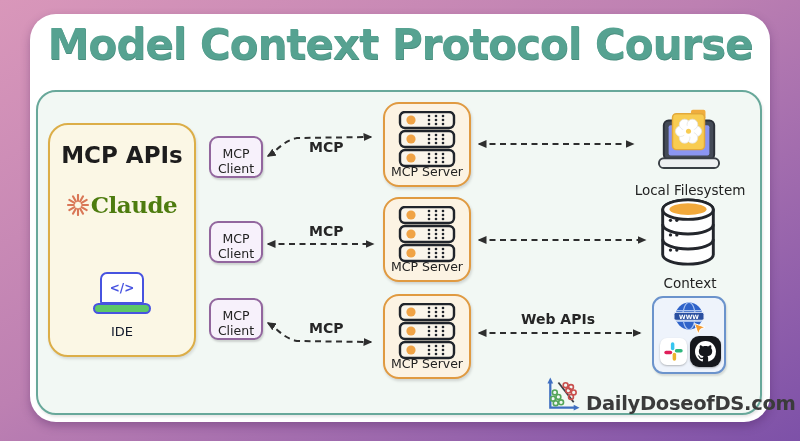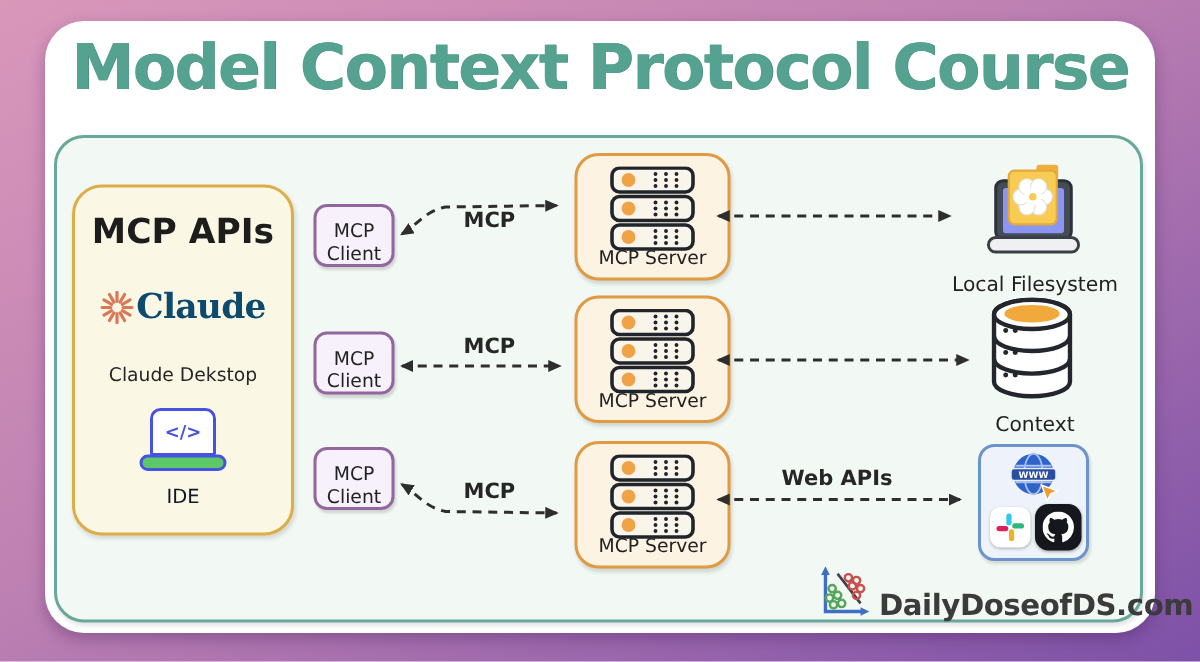--- a/index.html
+++ b/index.html
@@ -11,35 +11,35 @@
   .title{position:absolute;left:30px;top:20px;width:740px;margin:0;text-align:center;
     font-size:42px;font-weight:700;letter-spacing:-1px;color:#56a291;
     text-shadow:0.5px 0.5px 0 #4a8d7e;}
   .panel{position:absolute;left:36px;top:90px;width:726px;height:325px;box-sizing:border-box;
     border:2px solid #68a89a;border-radius:20px;background:#f2f8f4;box-shadow:1px 2px 3px rgba(0,0,0,.10);}
 
   .host{position:absolute;left:48px;top:123px;width:148px;height:234px;box-sizing:border-box;
     background:#fbf7e5;border:2px solid #dcae48;border-radius:20px;box-shadow:1px 2px 3px rgba(0,0,0,.12);}
   .host-title{position:absolute;top:17px;width:100%;text-align:center;font-size:23px;font-weight:600;color:#1d1d1d;}
   .claude{position:absolute;top:66px;width:100%;display:flex;align-items:center;justify-content:center;gap:2px;}
-  .claude-word{font-family:"DejaVu Serif","Liberation Serif",serif;font-size:23px;font-weight:600;color:#0c4a6e;letter-spacing:-0.5px;}
+  .claude-word{font-family:"DejaVu Serif","Liberation Serif",serif;font-size:23px;font-weight:600;color:#4d7c0f;letter-spacing:-0.5px;}
   .host-sub{position:absolute;top:117px;width:100%;text-align:center;font-size:12.5px;color:#262626;}
   .ide{position:absolute;top:147px;left:0;width:100%;display:flex;flex-direction:column;align-items:center;}
   .ide-screen{width:44px;height:32px;box-sizing:border-box;border:2.5px solid #4753e0;border-radius:7px 7px 2px 2px;
     background:#fff;display:flex;align-items:center;justify-content:center;font-size:12px;font-weight:700;color:#4753e0;}
   .ide-base{width:58px;height:11px;box-sizing:border-box;margin-top:-1px;background:#5cc868;border:2.5px solid #4753e0;border-radius:6px;}
   .ide-label{position:absolute;top:199px;width:100%;text-align:center;font-size:13px;color:#0f172a;}
 
   .client{position:absolute;left:209px;width:54px;height:42px;box-sizing:border-box;
     background:#f7f1fb;border:2px solid #92669e;border-radius:9px;box-shadow:1px 2px 2px rgba(0,0,0,.15);
     display:flex;align-items:flex-end;justify-content:center;text-align:center;
     font-size:12.5px;line-height:1.15;color:#222;}
   .c1{top:136px}.c2{top:221px}.c3{top:298px}
 
-  .server{position:absolute;left:383px;width:104px;height:85px;box-sizing:border-box;
+  .server{position:absolute;left:383px;width:88px;height:85px;box-sizing:border-box;
     background:#fcf3e3;border:2px solid #e09a41;border-radius:16px;box-shadow:1px 2px 3px rgba(0,0,0,.15);}
   .server svg{position:absolute;top:7px;left:50%;transform:translateX(-50%);}
   .server-label{position:absolute;bottom:6px;width:100%;text-align:center;font-size:12.5px;color:#222;}
   .s1{top:102px}.s2{top:197px}.s3{top:294px}
 
   .arrows{position:absolute;left:0;top:0;width:800px;height:441px;pointer-events:none;}
 
   .linklbl{position:absolute;font-size:14px;font-weight:600;color:#262626;}
   .l1{left:309px;top:139px}.l2{left:309px;top:223px}.l3{left:309px;top:320px}
   .lweb{left:521px;top:311px}
@@ -109,21 +109,20 @@
           <line x1="7.5" y1="12" x2="1" y2="12"></line>
             <line x1="8.1" y1="9.75" x2="2.5" y2="6.5"></line>
           <line x1="9.75" y1="8.1" x2="6.5" y2="2.5"></line>
             <line x1="12" y1="7.5" x2="12" y2="1"></line>
           <line x1="14.25" y1="8.1" x2="17.5" y2="2.5"></line>
             <line x1="15.9" y1="9.75" x2="21.5" y2="6.5"></line>
         </g>
       </svg>
       <span class="claude-word">Claude</span>
     </div>
-    <div class="host-sub">Claude Dekstop</div>
     <div class="ide">
       <div class="ide-screen">
         <span>&lt;/&gt;</span>
       </div>
       <div class="ide-base"></div>
     </div>
     <div class="ide-label">IDE</div>
   </div>
 
   <div class="client c1">

